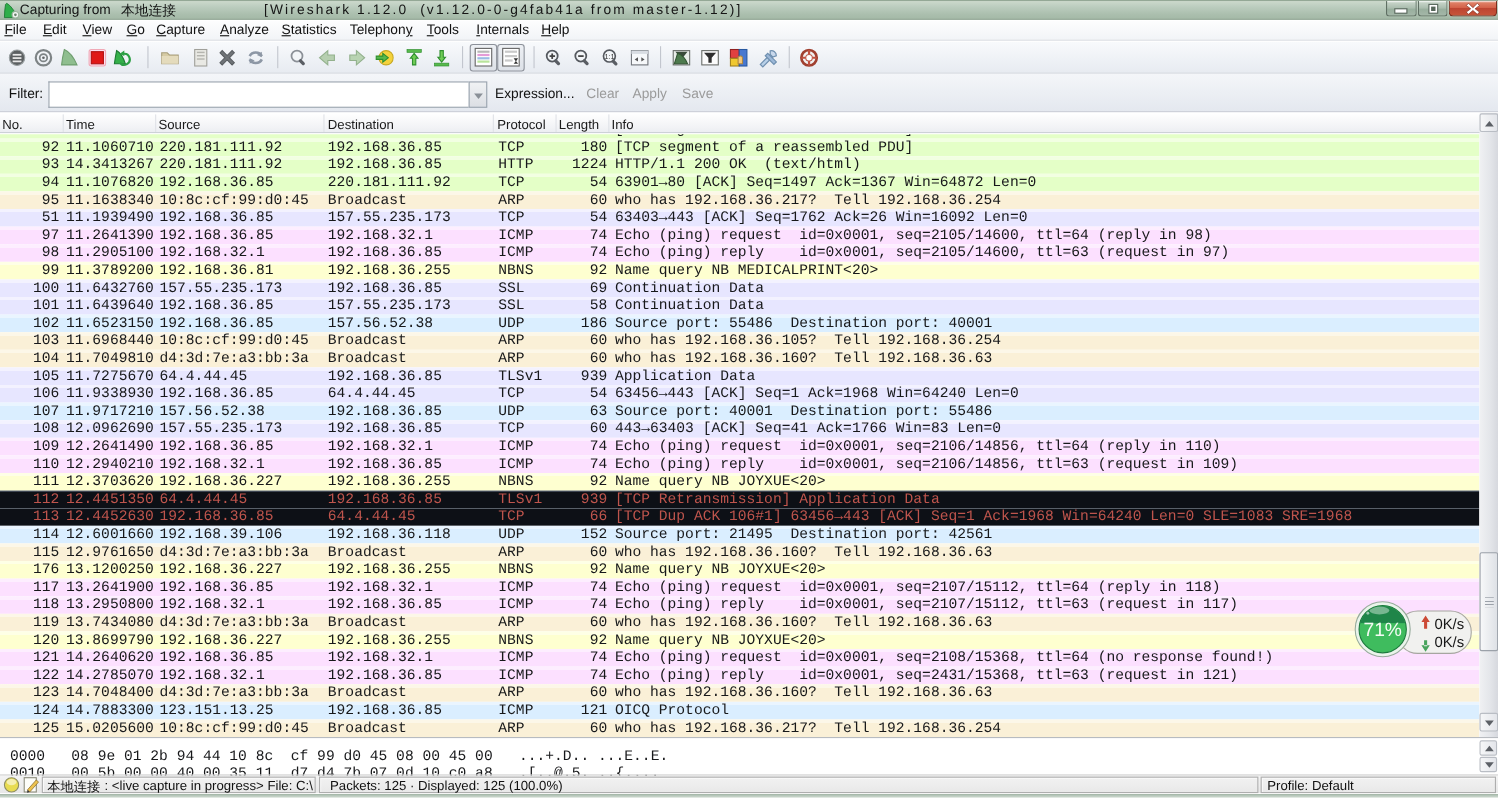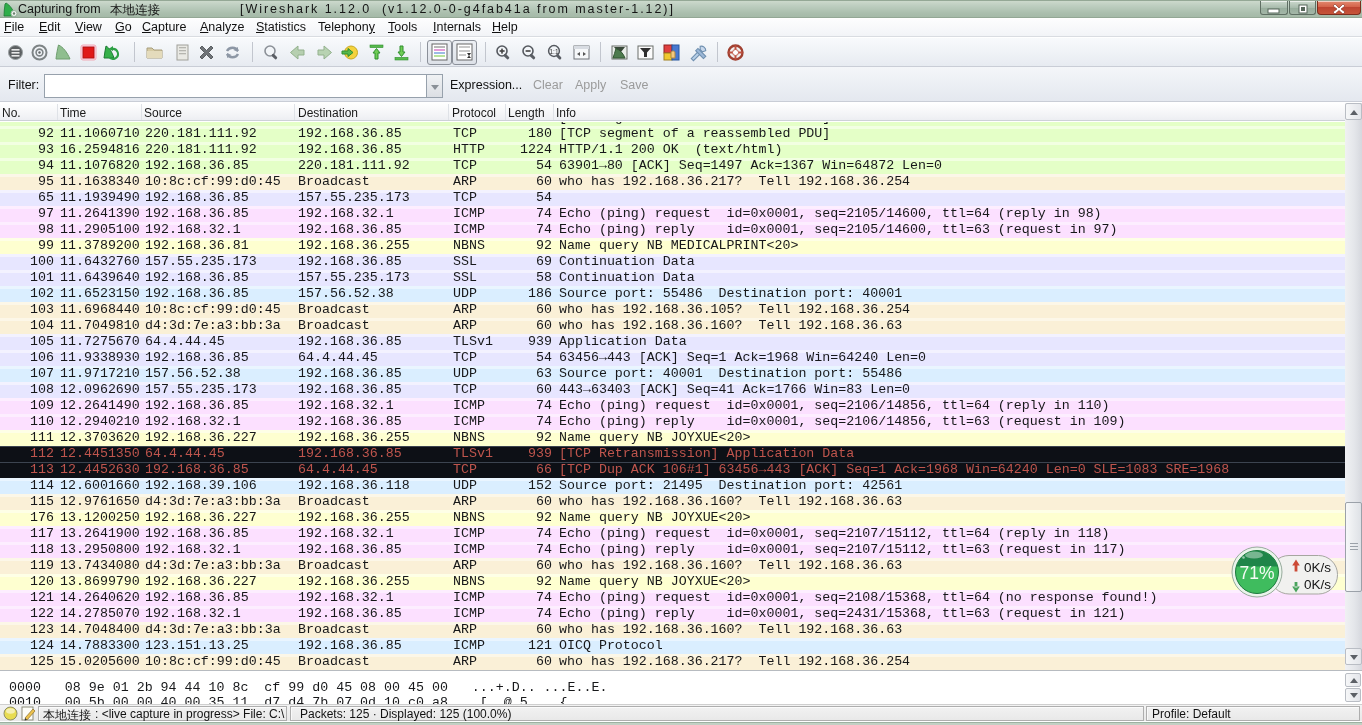--- a/index.html
+++ b/index.html
@@ -266,24 +266,24 @@
       <div class="hsep" style="left:141px"></div>
       <div class="hsep" style="left:294px"></div>
       <div class="hsep" style="left:448px"></div>
       <div class="hsep" style="left:505px"></div>
       <div class="hsep" style="left:553px"></div>
 </div>
 
 <div id="plist" class="abs">
 <div class="row g" style="top:-12px"><span class="cno">91</span><span class="ctime">11.1059980</span><span class="csrc">220.181.111.92</span><span class="cdst">192.168.36.85</span><span class="cpro">TCP</span><span class="clen">1514</span><span class="cinfo">[TCP segment of a reassembled PDU]</span></div>
 <div class="row g" style="top:4px"><span class="cno">92</span><span class="ctime">11.1060710</span><span class="csrc">220.181.111.92</span><span class="cdst">192.168.36.85</span><span class="cpro">TCP</span><span class="clen">180</span><span class="cinfo">[TCP segment of a reassembled PDU]</span></div>
-<div class="row g" style="top:20px"><span class="cno">93</span><span class="ctime">16.2594816</span><span class="csrc">220.181.111.92</span><span class="cdst">192.168.36.85</span><span class="cpro">HTTP</span><span class="clen">1224</span><span class="cinfo">HTTP/1.1 200 OK  (text/html)</span></div>
+<div class="row g" style="top:20px"><span class="cno">93</span><span class="ctime">14.3413267</span><span class="csrc">220.181.111.92</span><span class="cdst">192.168.36.85</span><span class="cpro">HTTP</span><span class="clen">1224</span><span class="cinfo">HTTP/1.1 200 OK  (text/html)</span></div>
 <div class="row g" style="top:36px"><span class="cno">94</span><span class="ctime">11.1076820</span><span class="csrc">192.168.36.85</span><span class="cdst">220.181.111.92</span><span class="cpro">TCP</span><span class="clen">54</span><span class="cinfo">63901→80 [ACK] Seq=1497 Ack=1367 Win=64872 Len=0</span></div>
 <div class="row a" style="top:52px"><span class="cno">95</span><span class="ctime">11.1638340</span><span class="csrc">10:8c:cf:99:d0:45</span><span class="cdst">Broadcast</span><span class="cpro">ARP</span><span class="clen">60</span><span class="cinfo">who has 192.168.36.217?  Tell 192.168.36.254</span></div>
-<div class="row t" style="top:68px"><span class="cno">65</span><span class="ctime">11.1939490</span><span class="csrc">192.168.36.85</span><span class="cdst">157.55.235.173</span><span class="cpro">TCP</span><span class="clen">54</span></div>
+<div class="row t" style="top:68px"><span class="cno">51</span><span class="ctime">11.1939490</span><span class="csrc">192.168.36.85</span><span class="cdst">157.55.235.173</span><span class="cpro">TCP</span><span class="clen">54</span><span class="cinfo">63403→443 [ACK] Seq=1762 Ack=26 Win=16092 Len=0</span></div>
 <div class="row p" style="top:84px"><span class="cno">97</span><span class="ctime">11.2641390</span><span class="csrc">192.168.36.85</span><span class="cdst">192.168.32.1</span><span class="cpro">ICMP</span><span class="clen">74</span><span class="cinfo">Echo (ping) request  id=0x0001, seq=2105/14600, ttl=64 (reply in 98)</span></div>
 <div class="row p" style="top:100px"><span class="cno">98</span><span class="ctime">11.2905100</span><span class="csrc">192.168.32.1</span><span class="cdst">192.168.36.85</span><span class="cpro">ICMP</span><span class="clen">74</span><span class="cinfo">Echo (ping) reply    id=0x0001, seq=2105/14600, ttl=63 (request in 97)</span></div>
 <div class="row y" style="top:116px"><span class="cno">99</span><span class="ctime">11.3789200</span><span class="csrc">192.168.36.81</span><span class="cdst">192.168.36.255</span><span class="cpro">NBNS</span><span class="clen">92</span><span class="cinfo">Name query NB MEDICALPRINT&lt;20&gt;</span></div>
 <div class="row t" style="top:132px"><span class="cno">100</span><span class="ctime">11.6432760</span><span class="csrc">157.55.235.173</span><span class="cdst">192.168.36.85</span><span class="cpro">SSL</span><span class="clen">69</span><span class="cinfo">Continuation Data</span></div>
 <div class="row t" style="top:148px"><span class="cno">101</span><span class="ctime">11.6439640</span><span class="csrc">192.168.36.85</span><span class="cdst">157.55.235.173</span><span class="cpro">SSL</span><span class="clen">58</span><span class="cinfo">Continuation Data</span></div>
 <div class="row b" style="top:164px"><span class="cno">102</span><span class="ctime">11.6523150</span><span class="csrc">192.168.36.85</span><span class="cdst">157.56.52.38</span><span class="cpro">UDP</span><span class="clen">186</span><span class="cinfo">Source port: 55486  Destination port: 40001</span></div>
 <div class="row a" style="top:180px"><span class="cno">103</span><span class="ctime">11.6968440</span><span class="csrc">10:8c:cf:99:d0:45</span><span class="cdst">Broadcast</span><span class="cpro">ARP</span><span class="clen">60</span><span class="cinfo">who has 192.168.36.105?  Tell 192.168.36.254</span></div>
 <div class="row a" style="top:196px"><span class="cno">104</span><span class="ctime">11.7049810</span><span class="csrc">d4:3d:7e:a3:bb:3a</span><span class="cdst">Broadcast</span><span class="cpro">ARP</span><span class="clen">60</span><span class="cinfo">who has 192.168.36.160?  Tell 192.168.36.63</span></div>
 <div class="row t" style="top:212px"><span class="cno">105</span><span class="ctime">11.7275670</span><span class="csrc">64.4.44.45</span><span class="cdst">192.168.36.85</span><span class="cpro">TLSv1</span><span class="clen">939</span><span class="cinfo">Application Data</span></div>
 <div class="row t" style="top:228px"><span class="cno">106</span><span class="ctime">11.9338930</span><span class="csrc">192.168.36.85</span><span class="cdst">64.4.44.45</span><span class="cpro">TCP</span><span class="clen">54</span><span class="cinfo">63456→443 [ACK] Seq=1 Ack=1968 Win=64240 Len=0</span></div>

